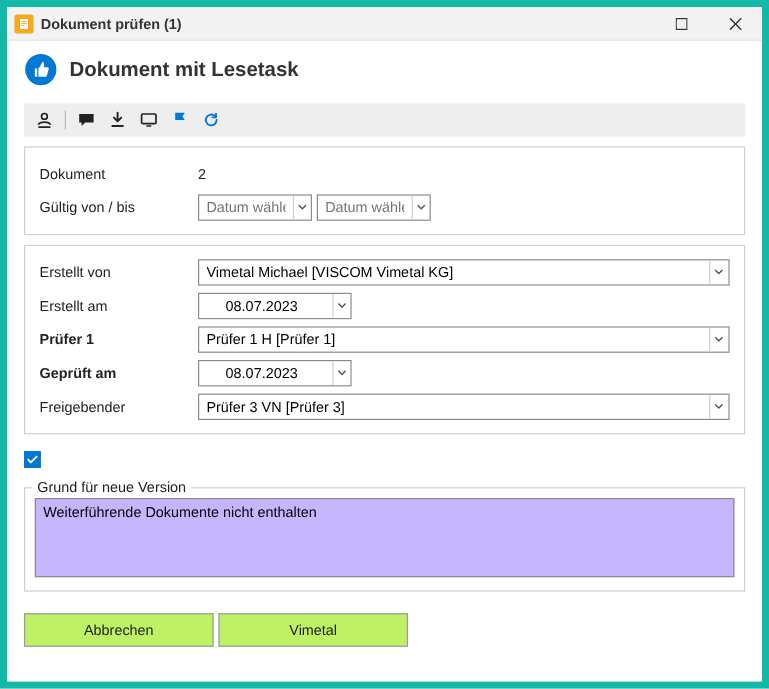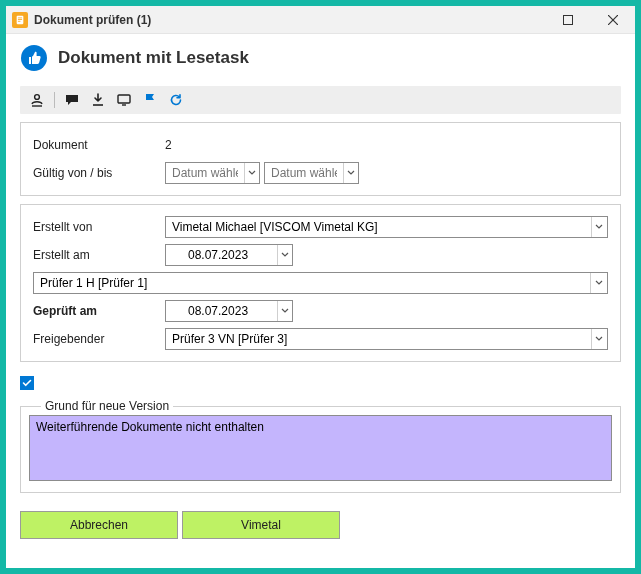--- a/index.html
+++ b/index.html
@@ -147,21 +147,21 @@
   .check-text { color: #222; }
 
   .fieldset {
     border: 1px solid #cfcfcf;
     padding: 8px;
     position: relative;
     margin-top: 6px;
   }
   .fieldset .legend {
     position: absolute;
-    top: -8px; left: 20px;
+    top: -8px; left: 6px;
     background: #fff;
     padding: 0 4px;
     color: #222;
   }
   .textarea {
     width: 100%;
     height: 66px;
     border: 1px solid #8c8c8c;
     background: #c4b5fd;
     font: inherit;
@@ -309,20 +309,21 @@
         <div class="input-wrap w-date">
           <input value="08.07.2023" style="">
           <div class="dd-btn">
             <svg viewBox="0 0 8 8">
                 <path d="M1 2 l3 3 l3-3" fill="none" stroke="#555" stroke-width="1.2"></path>
               </svg>
           </div>
         </div>
       </div>
       <div class="form-row">
+        <div class="label-cell bold">Prüfer 1</div>
         <div class="input-wrap input-flex w-100">
           <input value="Prüfer 1 H [Prüfer 1]" style="">
           <div class="dd-btn">
             <svg viewBox="0 0 8 8">
                 <path d="M1 2 l3 3 l3-3" fill="none" stroke="#555" stroke-width="1.2"></path>
               </svg>
           </div>
         </div>
       </div>
       <div class="form-row">

